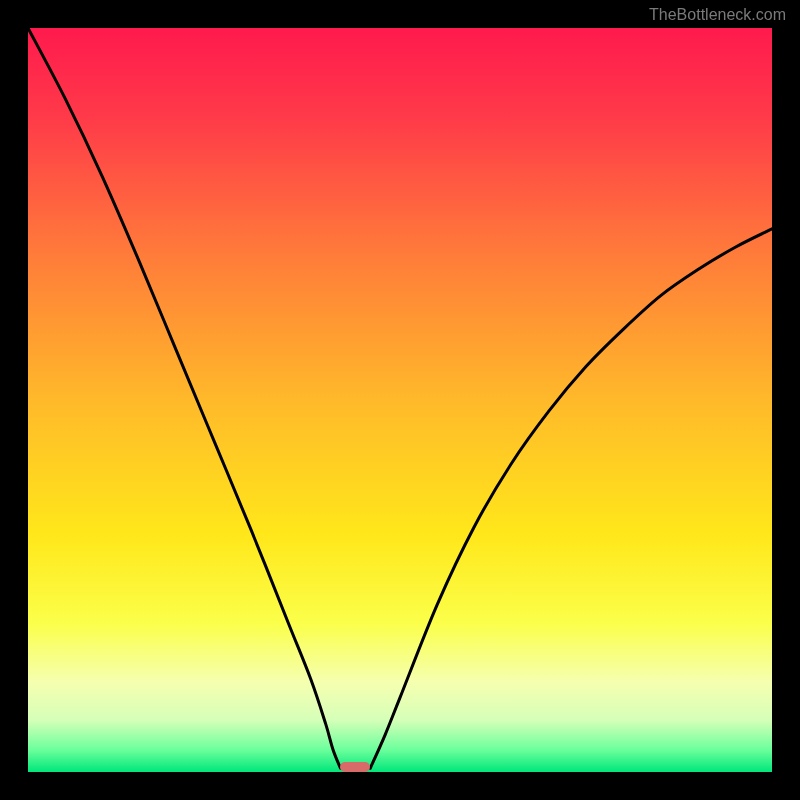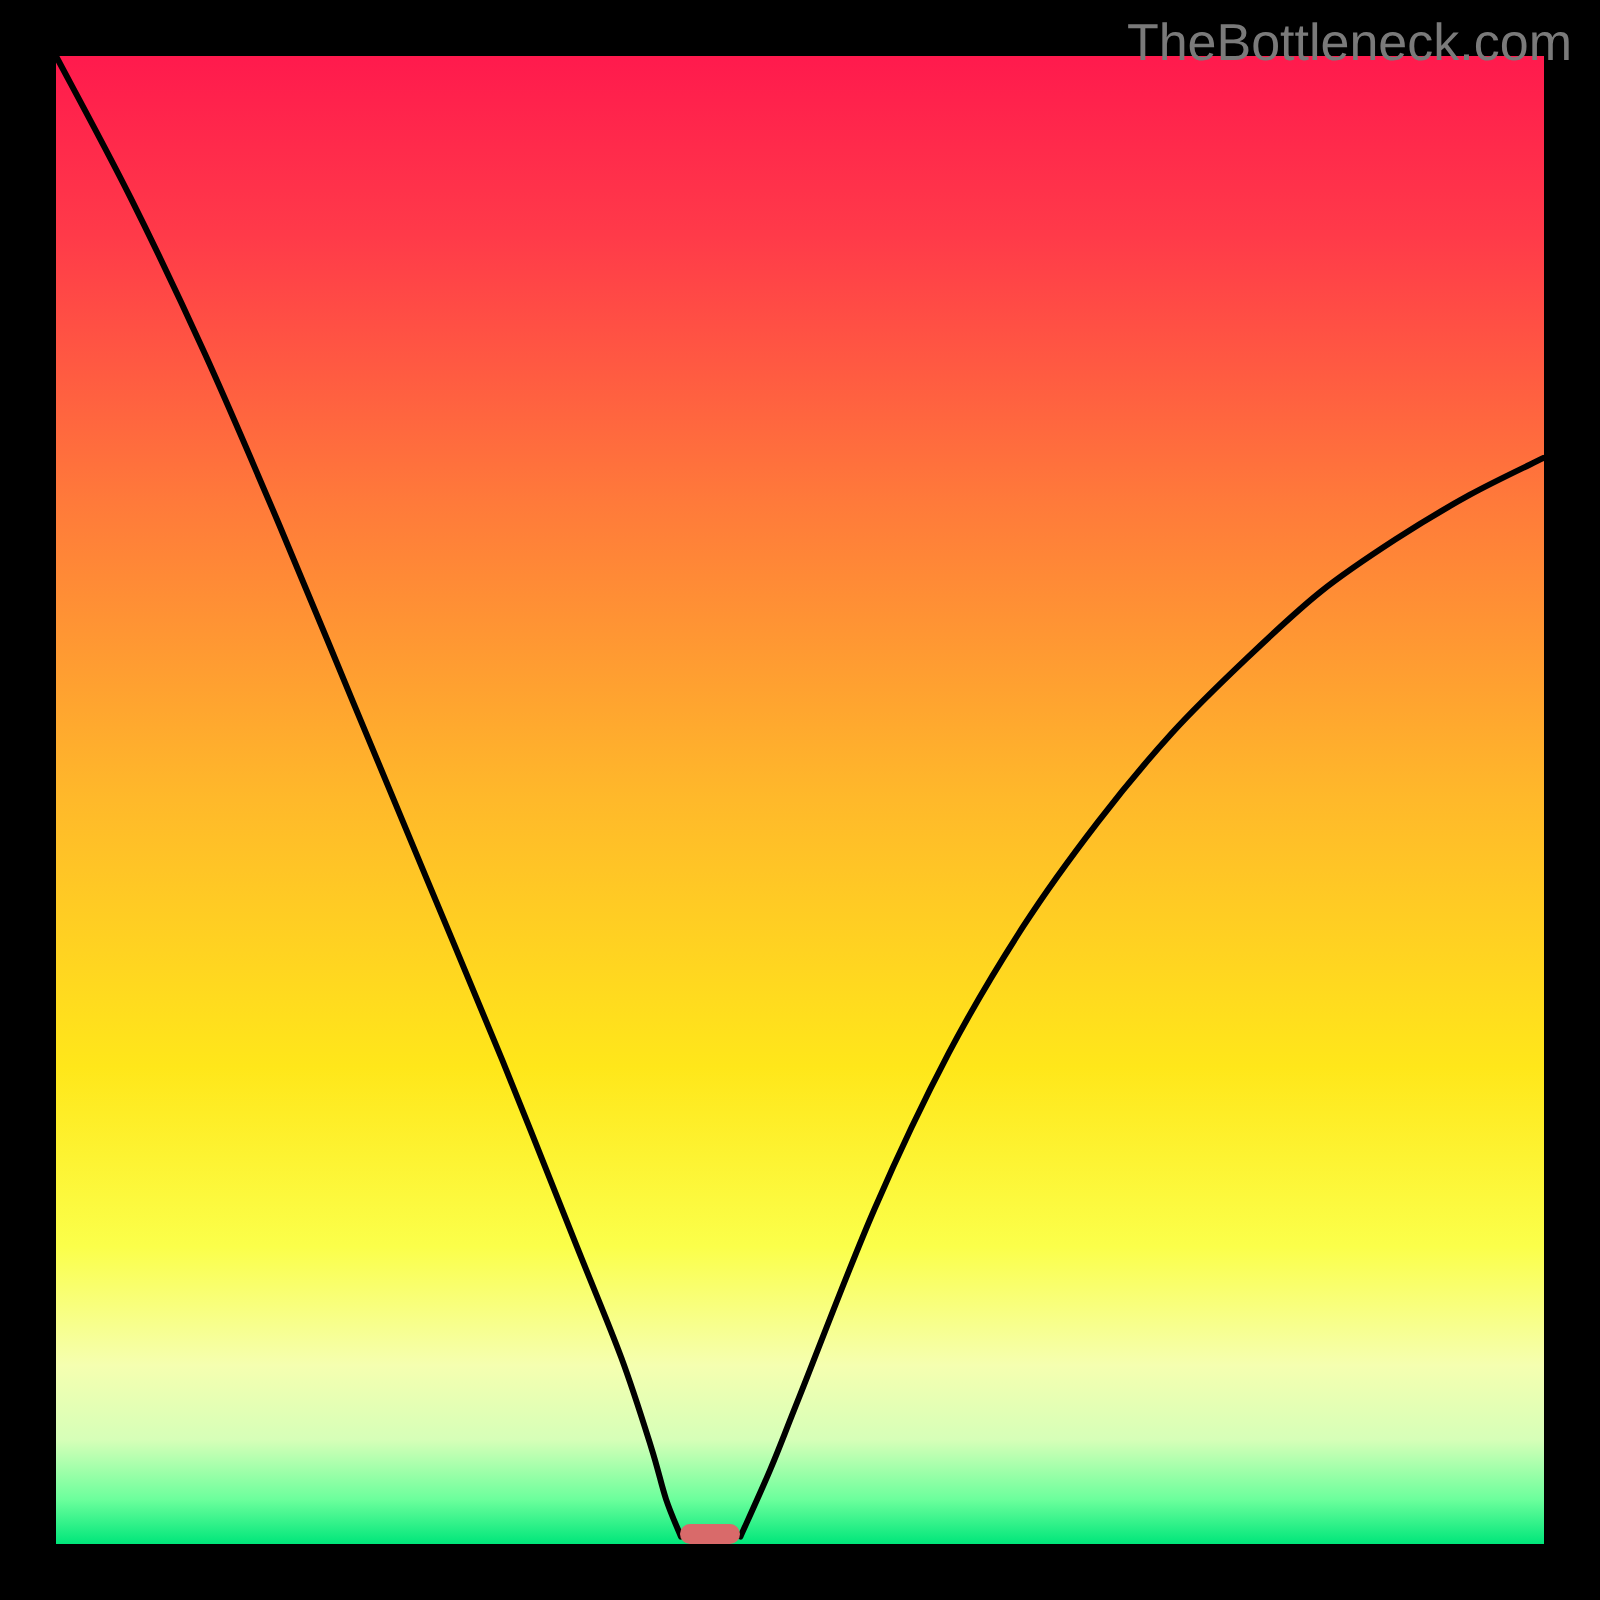--- a/index.html
+++ b/index.html
@@ -9,21 +9,21 @@
     height: 800px;
     background: #000;
     position: relative;
     font-family: Arial, sans-serif;
   }
   .watermark {
     position: absolute;
     top: 6px;
     right: 14px;
     color: #7a7a7a;
-    font-size: 26px;
+    font-size: 16px;
     font-weight: 400;
     z-index: 10;
   }
   .plot-area {
     position: absolute;
     left: 28px;
     top: 28px;
     width: 744px;
     height: 744px;
     overflow: hidden;

